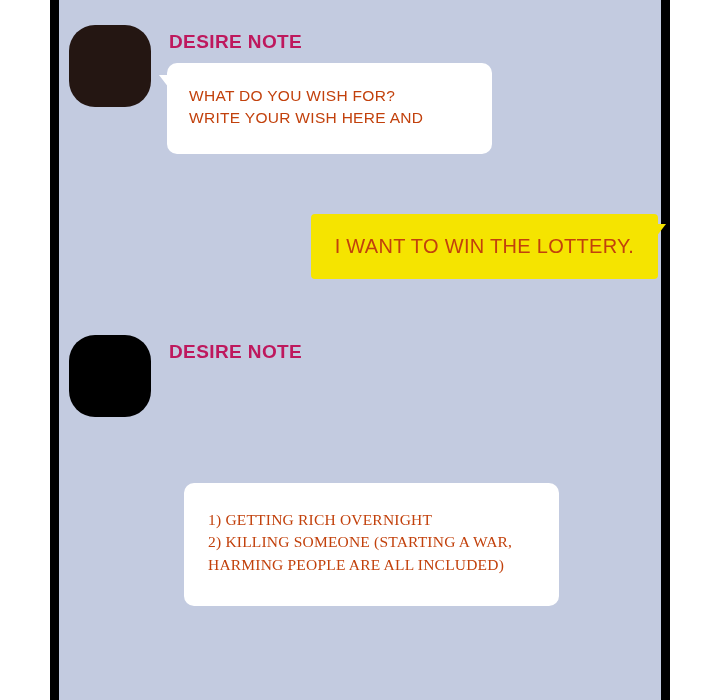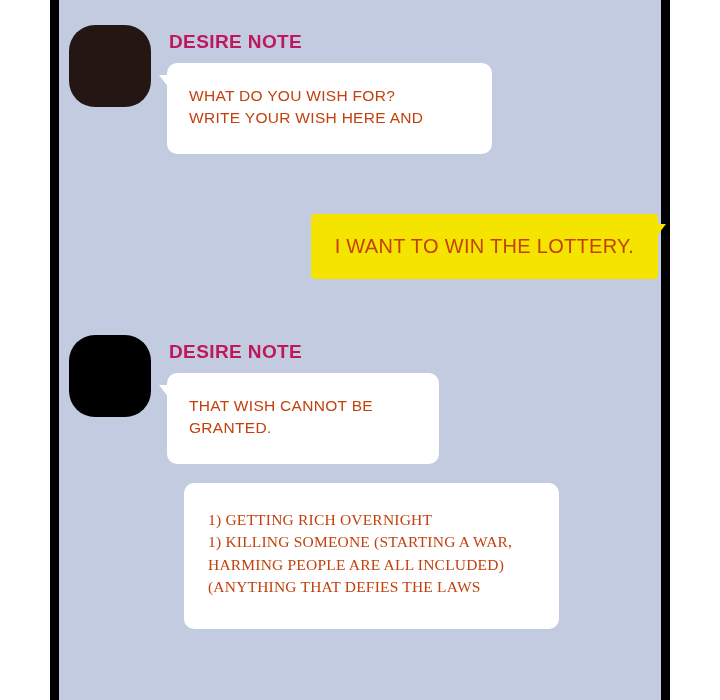--- a/index.html
+++ b/index.html
@@ -183,30 +183,25 @@
     <div id="row-2">
       <div class="bubble outgoing" id="bubble-2">
         <div class="line">I WANT TO WIN THE LOTTERY.</div>
       </div>
     </div>
 
     <div class="msg-row" id="row-3">
       <div class="avatar black"></div>
       <div class="msg-body">
         <div class="sender-name">DESIRE NOTE</div>
-        <div class="bubble incoming" id="bubble-3">
-          <div class="line">THAT WISH CANNOT BE</div>
-          <div class="line">GRANTED.</div>
-        </div>
       </div>
     </div>
 
     <div class="bubble" id="bubble-4">
       <div class="list">
         <div class="line">1) GETTING RICH OVERNIGHT</div>
-        <div class="line">1) KILLING SOMEONE (STARTING A WAR,</div>
+        <div class="line">2) KILLING SOMEONE (STARTING A WAR,</div>
         <div class="line">HARMING PEOPLE ARE ALL INCLUDED)</div>
-        <div class="line">(ANYTHING THAT DEFIES THE LAWS</div>
       </div>
     </div>
 
   </div>
 </div>
 
 </body></html>

